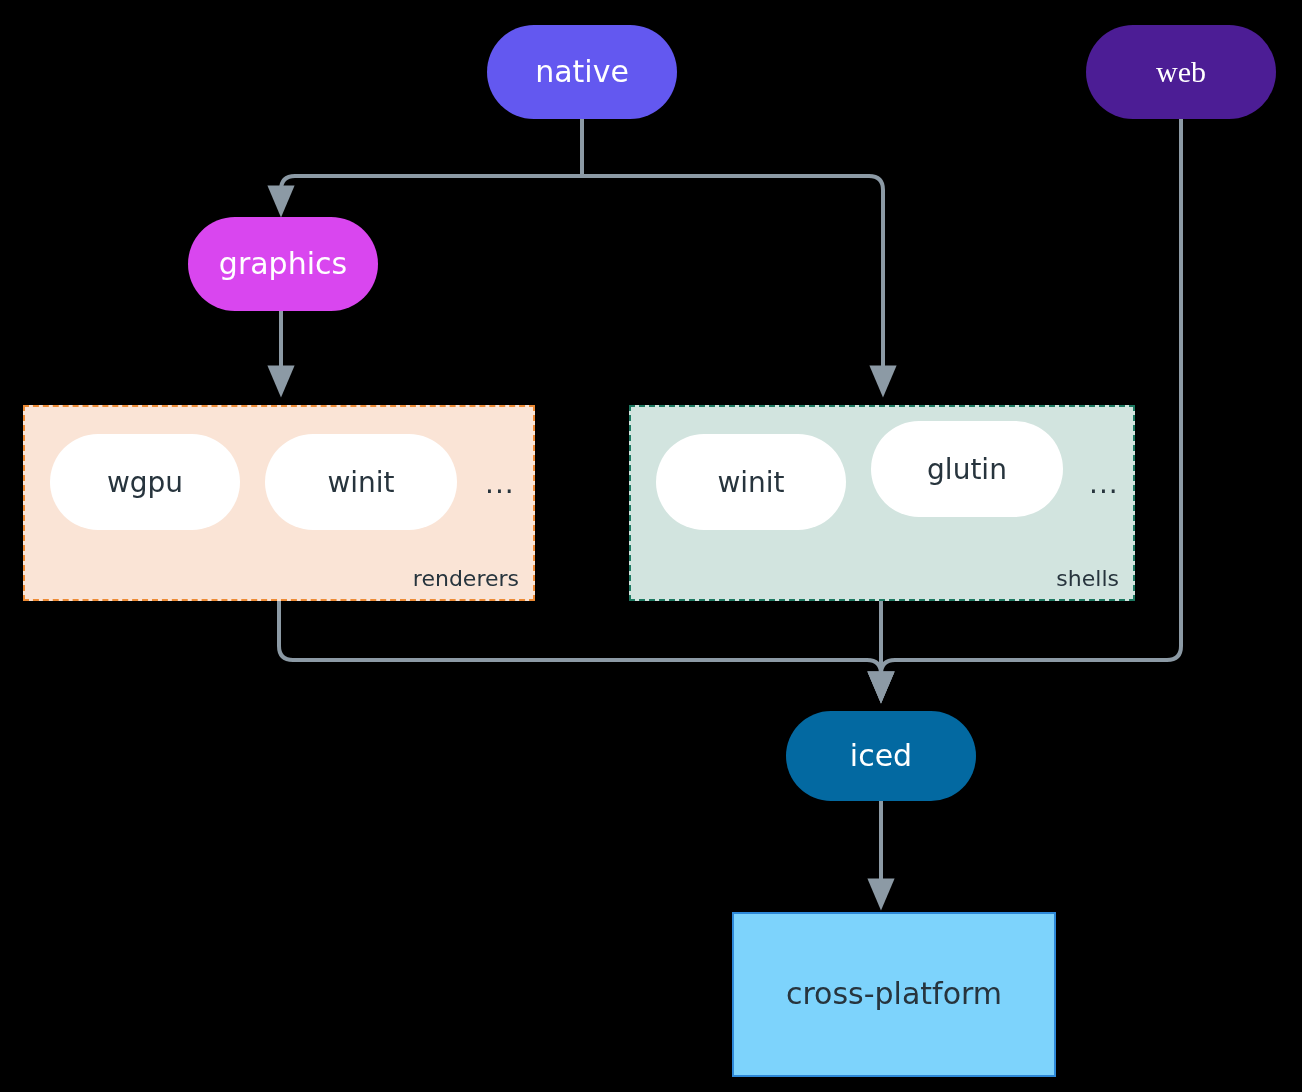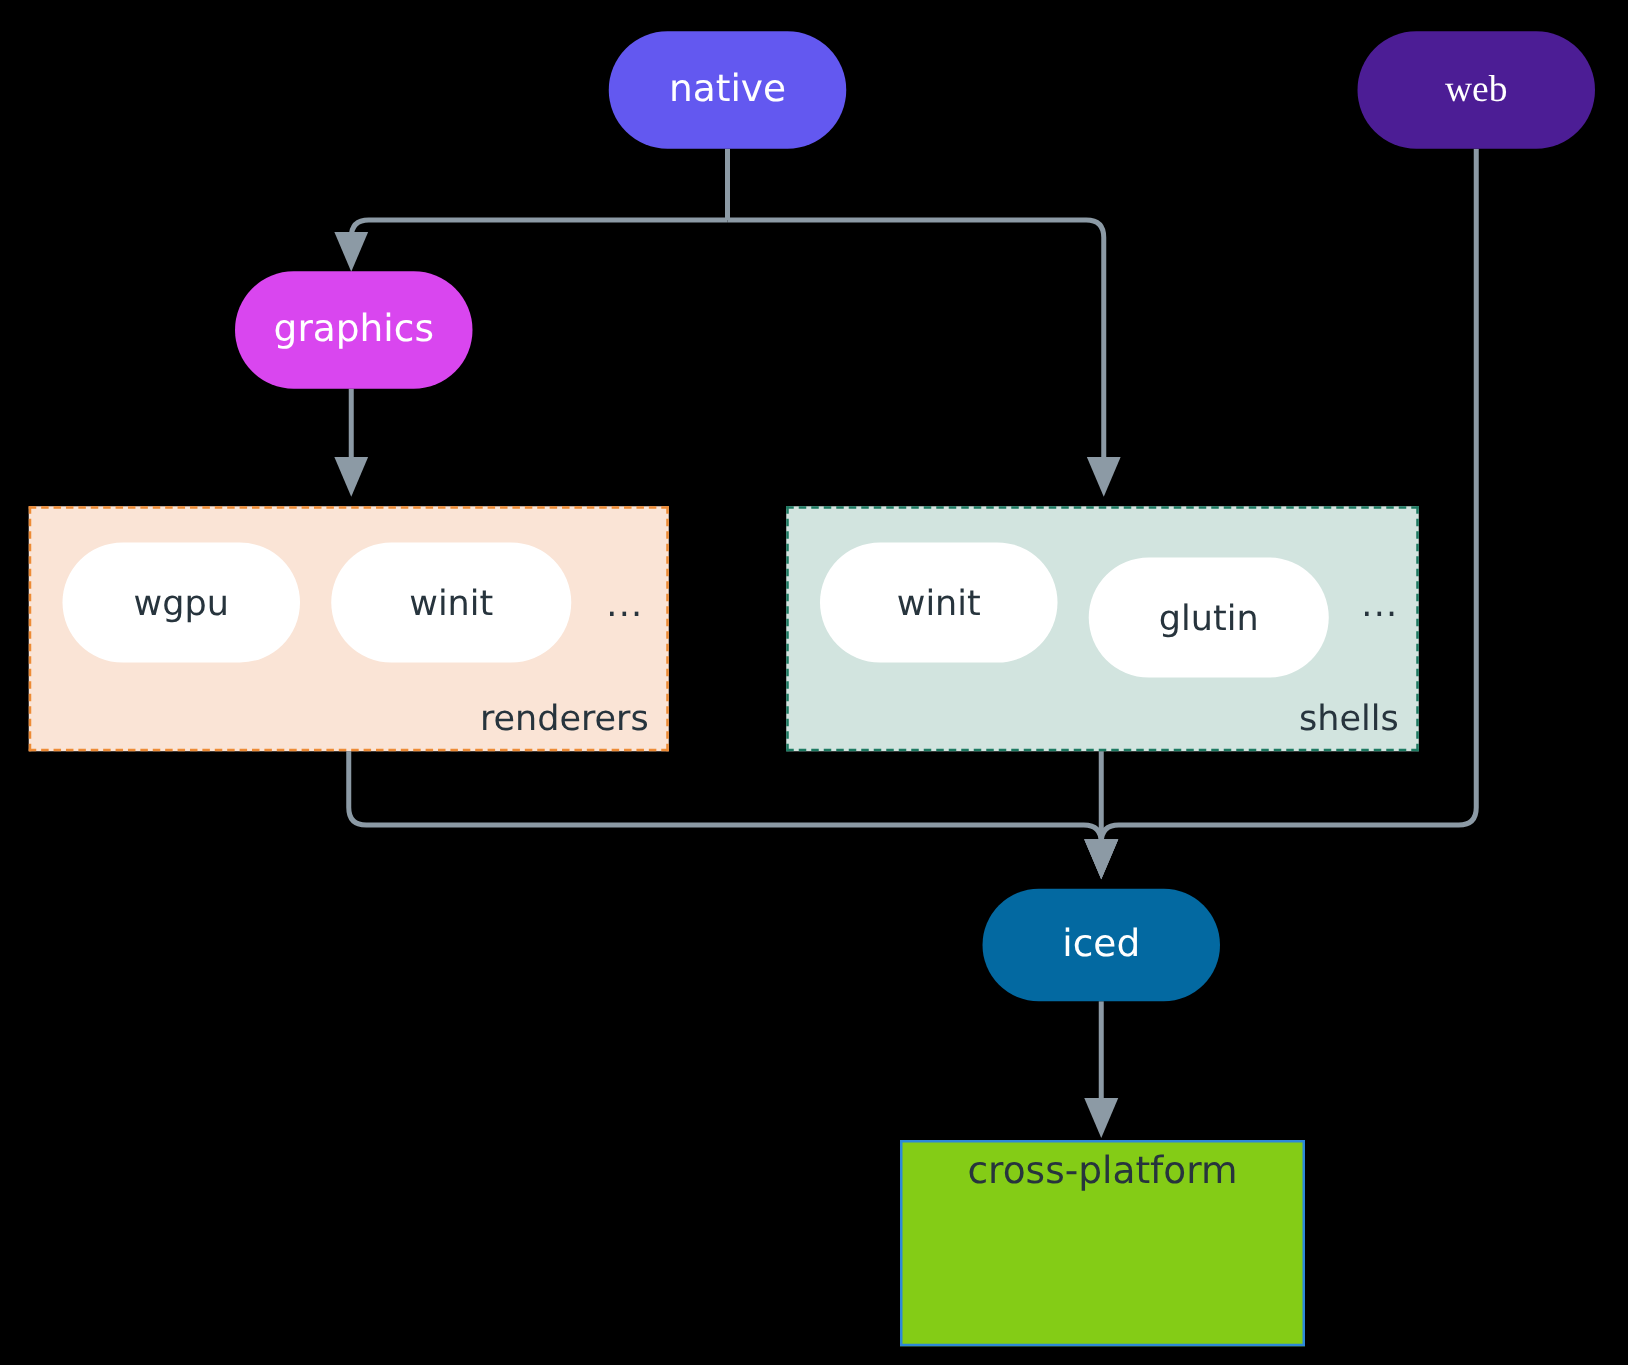--- a/index.html
+++ b/index.html
@@ -57,21 +57,21 @@
   }
   .cluster-shells {
     left: 629px; top: 405px; width: 506px; height: 196px;
     background: #D2E4DF;
     border-color: #1E7A62;
   }
   .cluster-label {
     position: absolute;
     right: 14px;
     bottom: 8px;
-    font-size: 28px;
+    font-size: 22px;
     color: #27343D;
   }
   
   .pill {
     position: absolute;
     display: flex;
     align-items: center;
     justify-content: center;
     box-sizing: border-box;
     background: #FFFFFF;
@@ -85,28 +85,29 @@
     color: #27343D;
     font-size: 28px;
     letter-spacing: 1px;
   }
 
   
   .rect-node {
     position: absolute;
     box-sizing: border-box;
     display: flex;
-    align-items: flex-start;
+    align-items: center;
     justify-content: center;
-    background: #84cc16;
+    background: #7dd3fc;
     border: 2px solid #2D88D8;
     color: #27343D;
     font-size: 30px;
     line-height: 1.55;
     text-align: center;
+    margin-left: 12px;
   }
   .n-app { left: 720px; top: 912px; width: 324px; height: 165px; }
 </style>
 </head>
 <body>
 
 <div id="canvas">
 
   <svg id="edges" viewBox="0 0 1302 1092" xmlns="http://www.w3.org/2000/svg">
     <defs>
@@ -152,21 +153,21 @@
       <span>winit</span>
     </div>
     <div class="ellipsis" style="left:460px; top:60px;">...</div>
     <div class="cluster-label">renderers</div>
   </div>
 
   <div class="cluster cluster-shells">
     <div class="pill" style="left:25px; top:27px; width:190px;">
       <span>winit</span>
     </div>
-    <div class="pill" style="left:240px; top:39px; width:192px;text-align:right;">
+    <div class="pill" style="left:240px; top:14px; width:192px;text-align:right;">
       <span>glutin</span>
     </div>
     <div class="ellipsis" style="left:458px; top:60px;">...</div>
     <div class="cluster-label">shells</div>
   </div>
 
   <div class="node stadium n-iced">
     <span>iced</span>
   </div>
 

